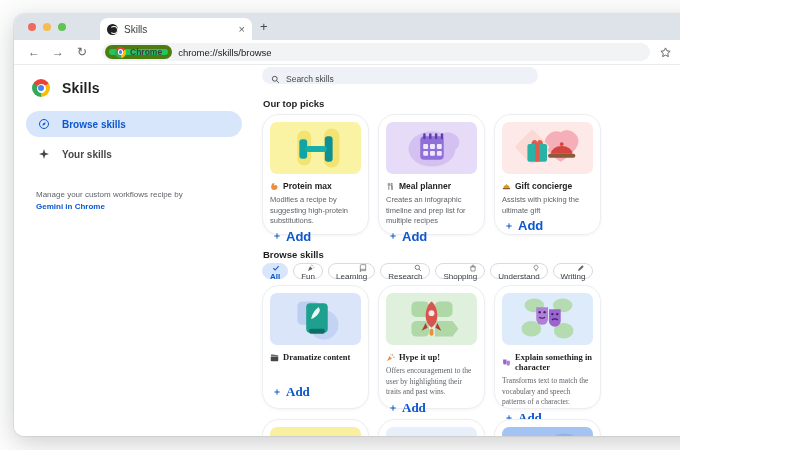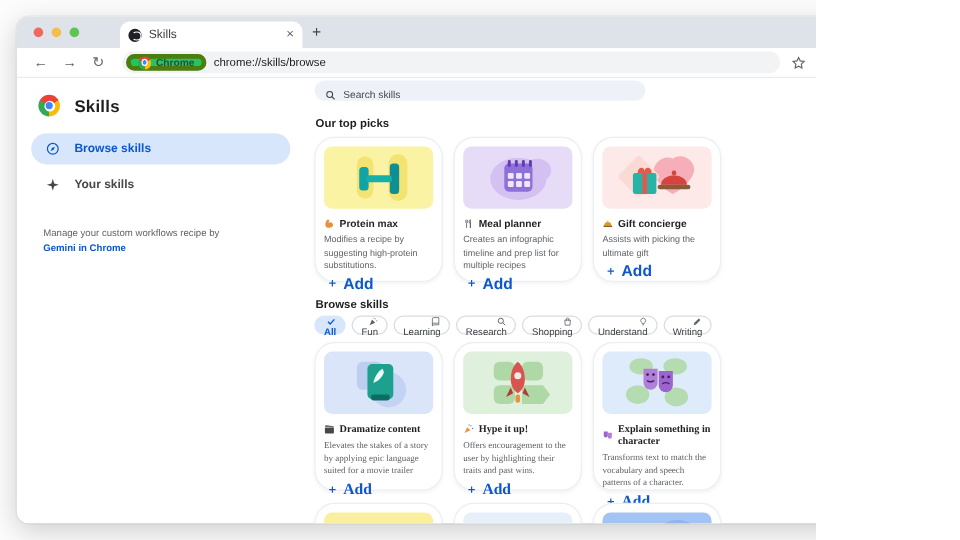--- a/index.html
+++ b/index.html
@@ -388,21 +388,20 @@
             </div>
             <div class="card-title">
               <span class="icn">
                 <svg width="9" height="9" viewBox="0 0 24 24" fill="#474747">
                     <path d="M2 9h20v11a2 2 0 0 1-2 2H4a2 2 0 0 1-2-2z"></path>
                     <path d="M2 8l1.5-5L22 6l-1 3z" fill="#6b6f73"></path>
                   </svg>
               </span>
               <span>Dramatize content</span>
             </div>
-            <div class="card-desc">Elevates the stakes of a story by applying epic language suited for a movie trailer</div>
             <div class="card-add">
               <span class="icn">
                   <svg width="8" height="8" viewBox="0 0 24 24" stroke="#0b57d0" stroke-width="3" fill="none">
                     <path d="M12 4v16M4 12h16"></path>
                   </svg>
                 </span>
               <span>Add</span>
             </div>
           </div>
 

